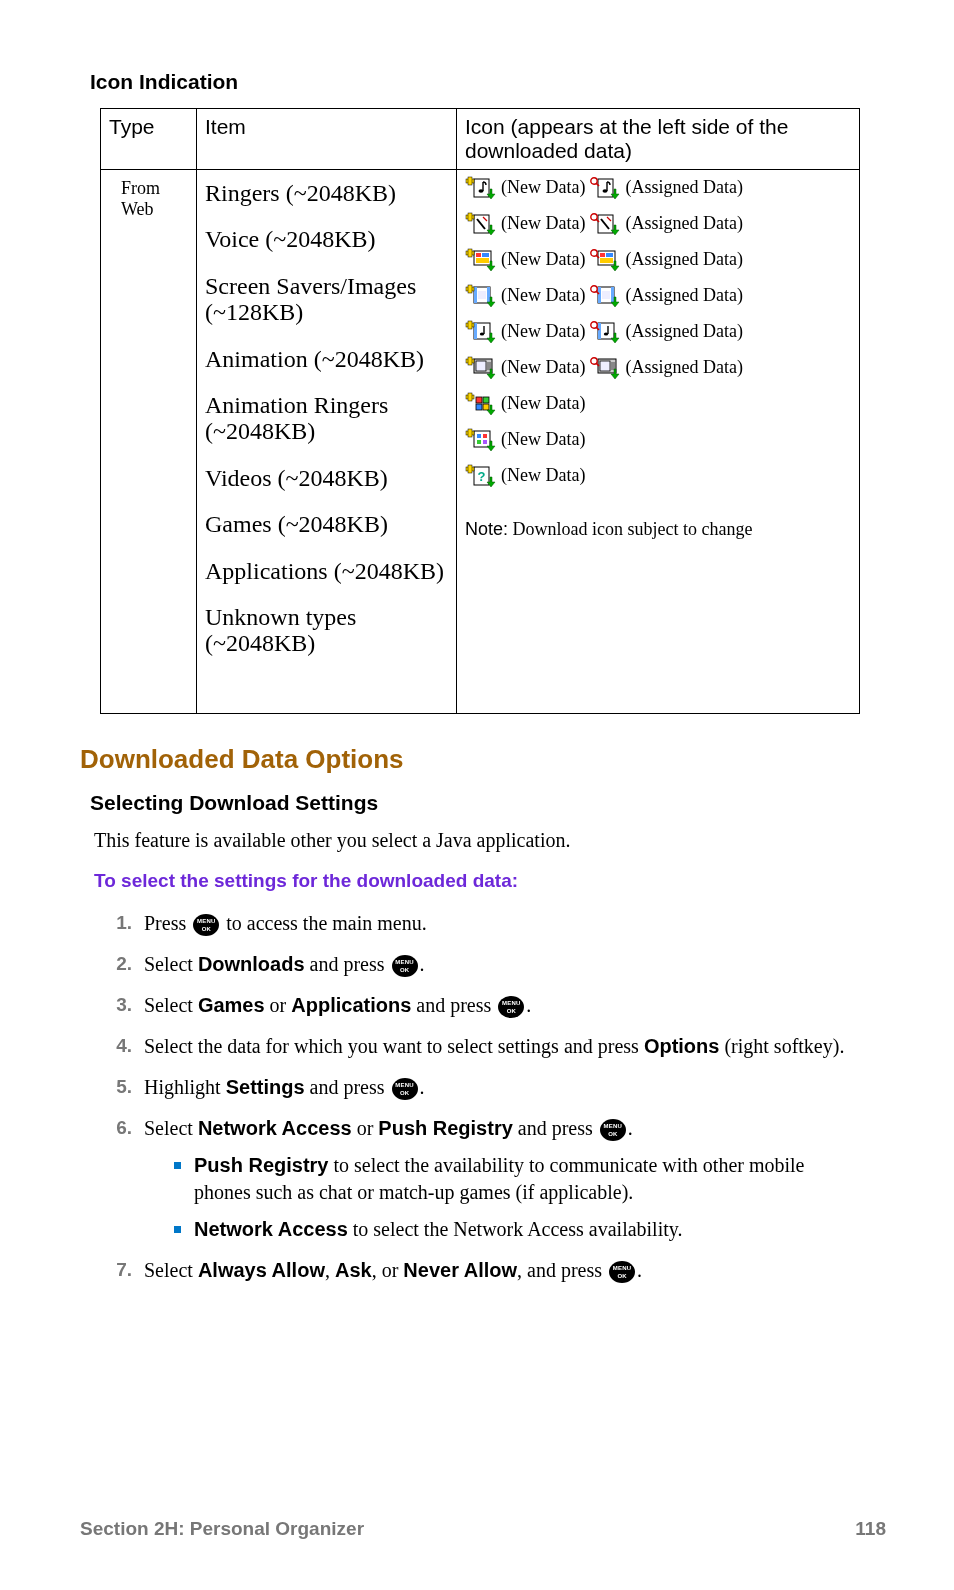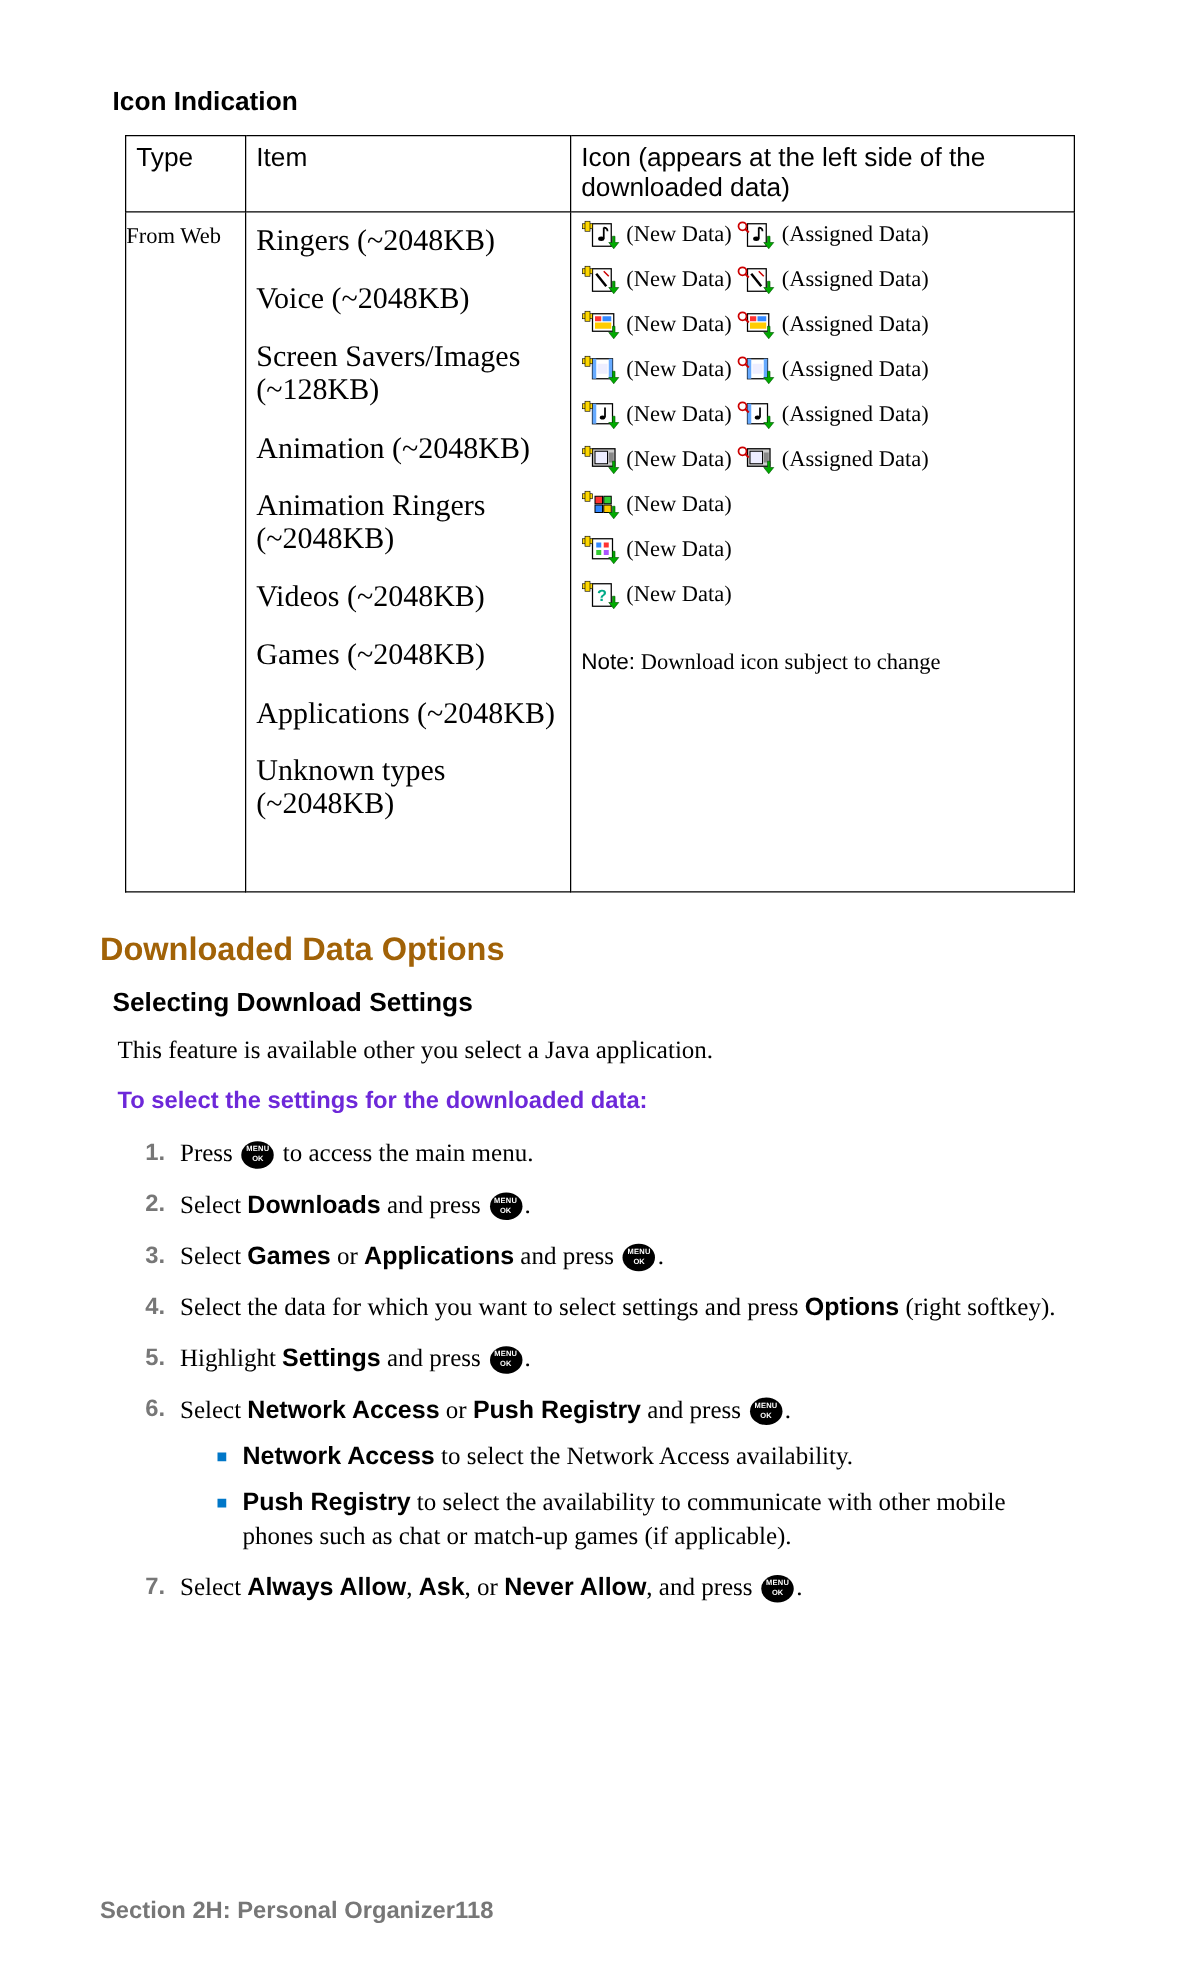--- a/index.html
+++ b/index.html
@@ -35,21 +35,21 @@
     font-family: Arial, Helvetica, sans-serif;
     font-weight: normal;
     font-size: 21px;
     padding: 6px 8px;
   }
   table.icon-table th:nth-child(1) { width: 96px; }
   table.icon-table th:nth-child(2) { width: 260px; }
   table.icon-table td.type {
     font-family: 'Times New Roman', serif;
     font-size: 18px;
-    padding: 8px 0;
+    padding: 8px 20px;
   }
   table.icon-table td.items, table.icon-table td.icons {
     padding: 0;
   }
   .item-row {
     font-family: 'Times New Roman', serif;
     font-size: 24px;
     padding: 10px 8px 10px 8px;
     line-height: 1.1;
   }
@@ -190,23 +190,23 @@
     left: 0;
     top: 10px;
     width: 7px;
     height: 7px;
     background: #0077C8;
   }
   .footer {
     position: absolute;
     bottom: 50px;
     left: 80px;
-    right: 80px;
+    right: 68px;
     display: flex;
-    justify-content: flex-start;
+    justify-content: space-between;
     font-family: Arial, Helvetica, sans-serif;
     font-weight: bold;
     color: #777;
     font-size: 19px;
   }
 </style>
 </head>
 <body>
 
 <div class="heading-sm">Icon Indication</div>
@@ -514,22 +514,22 @@
   </li>
   <li>
     <span>Select the data for which you want to select settings and press </span><span class="b">Options</span><span> (right softkey).</span>
   </li>
   <li>
     <span>Highlight </span><span class="b">Settings</span><span> and press </span><span class="menu-ok"></span><span>.</span>
   </li>
   <li>
     <span>Select </span><span class="b">Network Access</span><span> or </span><span class="b">Push Registry</span><span> and press </span><span class="menu-ok"></span><span>.</span>
     <ul class="sub">
+      <li><span class="b">Push Registry</span><span> to select the availability to communicate with other mobile phones such as chat or match-up games (if applicable).</span></li>
       <li><span class="b">Network Access</span><span> to select the Network Access availability.</span></li>
-      <li><span class="b">Push Registry</span><span> to select the availability to communicate with other mobile phones such as chat or match-up games (if applicable).</span></li>
     </ul>
   </li>
   <li>
     <span>Select </span><span class="b">Always Allow</span><span>, </span><span class="b">Ask</span><span>, or </span><span class="b">Never Allow</span><span>, and press </span><span class="menu-ok"></span><span>.</span>
   </li>
 </ol>
 
 <div class="footer">
   <span>Section 2H: Personal Organizer</span>
   <span>118</span>

